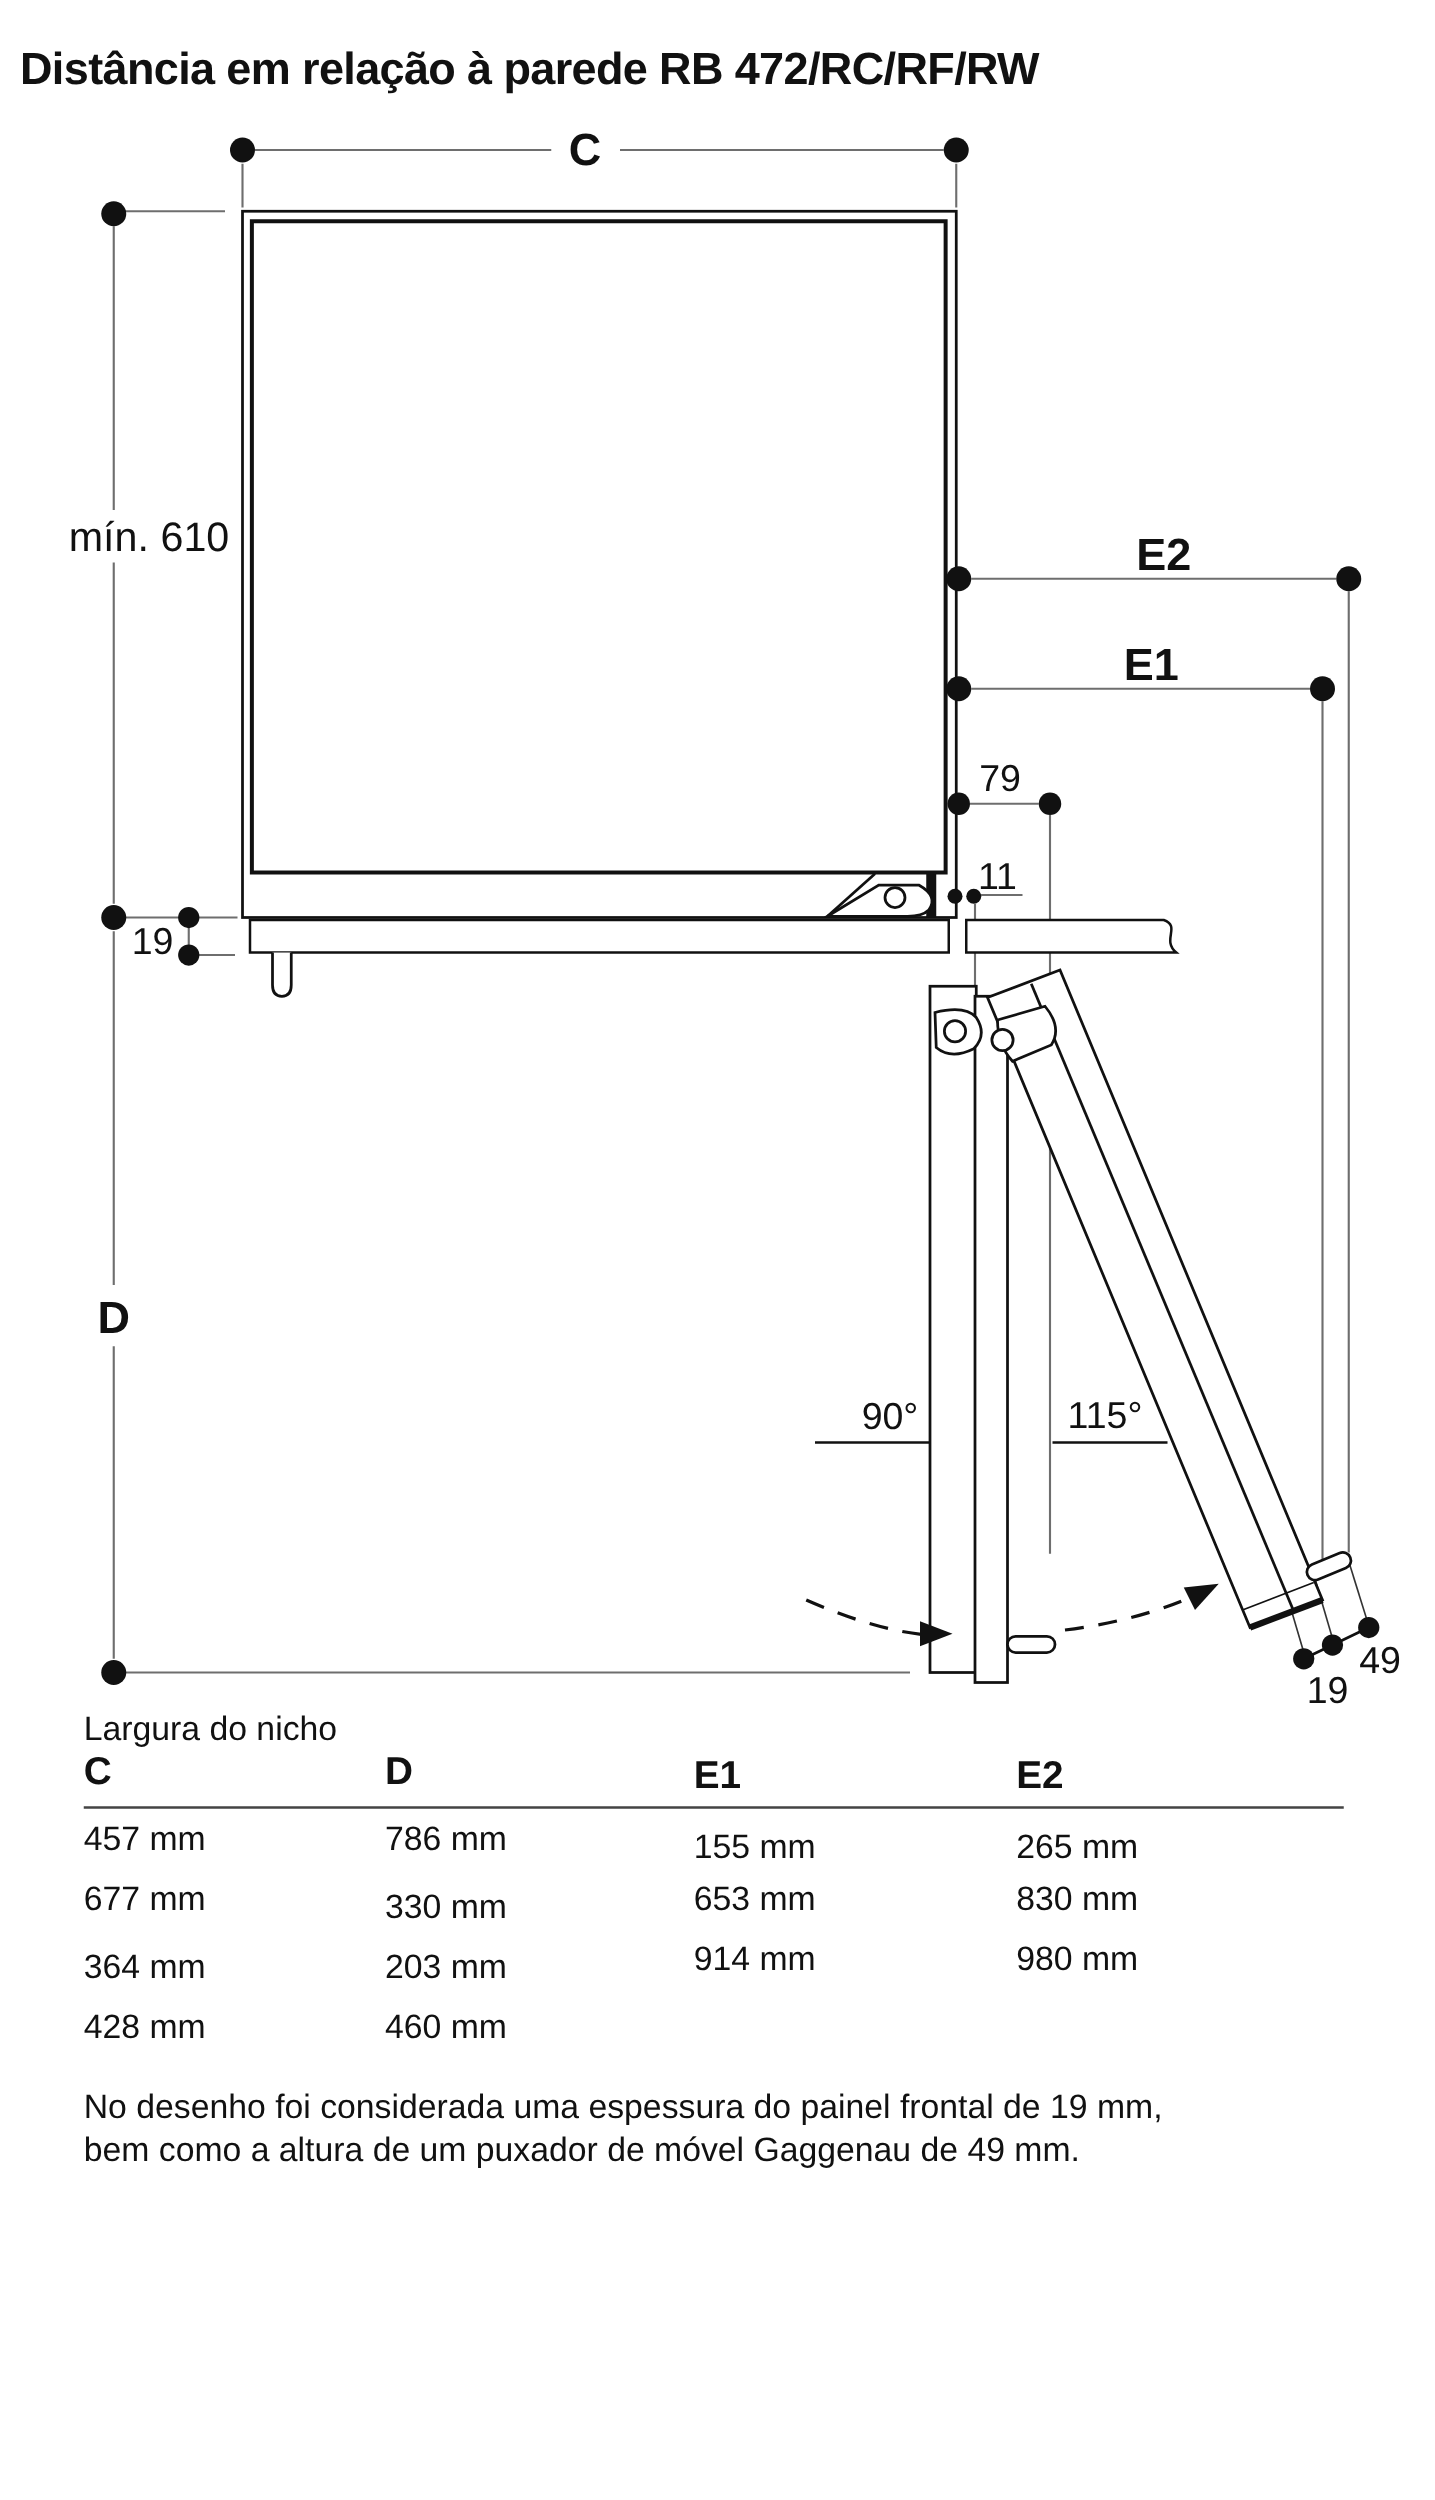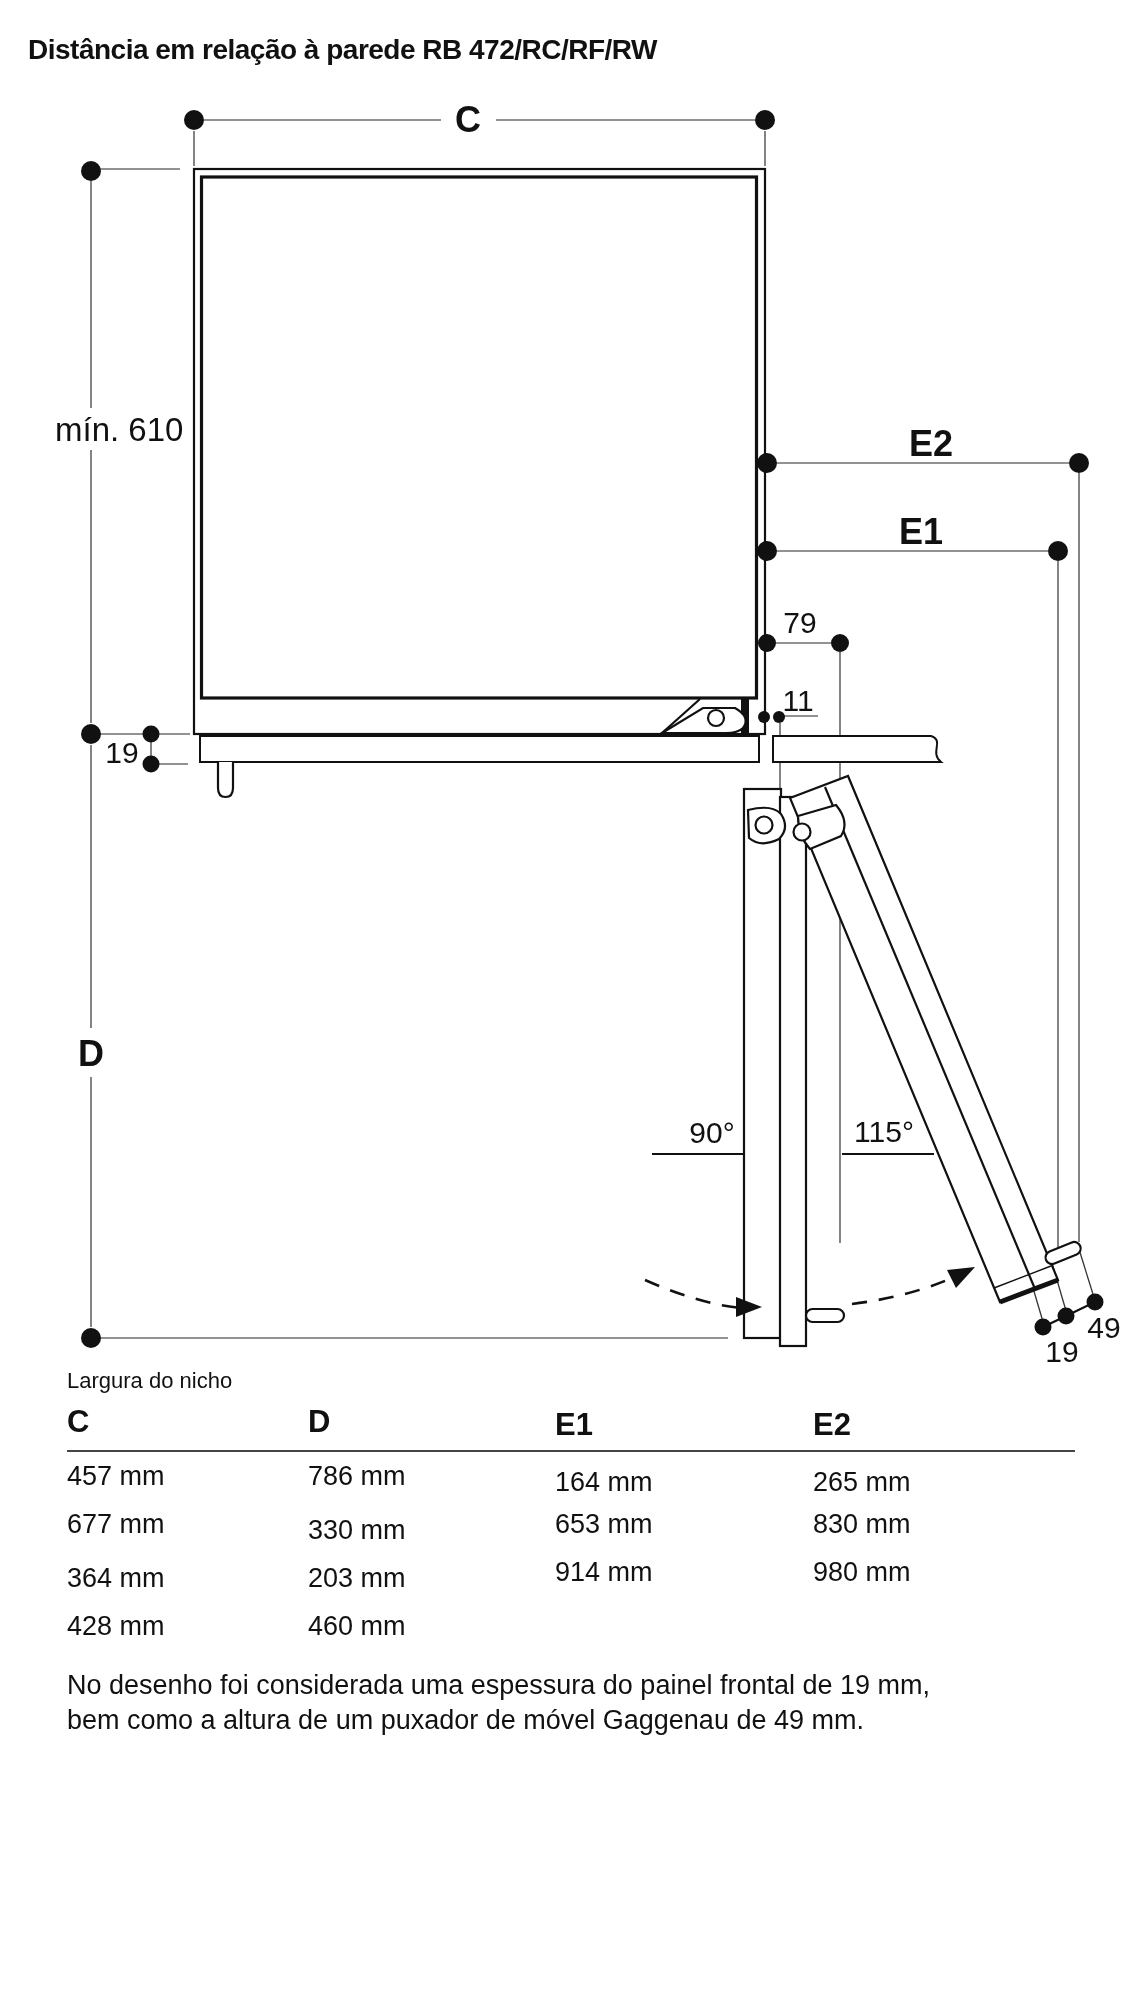--- a/index.html
+++ b/index.html
@@ -1,24 +1,24 @@
 <!DOCTYPE html>
 <html><head>
 <meta charset="utf-8">
 <style>
   html,body{margin:0;padding:0;background:#ffffff;}
   body{width:1148px;height:2000px;position:relative;font-family:"Liberation Sans",sans-serif;color:#111;}
-  .title{position:absolute;left:28px;top:34px;font-size:28px;font-weight:bold;letter-spacing:-0.5px;white-space:nowrap;}
+  .title{position:absolute;left:16px;top:34px;font-size:36px;font-weight:bold;letter-spacing:-0.5px;white-space:nowrap;}
   #diagram{position:absolute;left:0;top:0;}
   svg text{font-family:"Liberation Sans",sans-serif;fill:#111;}
   .dimnum{font-size:30px;}
   .dimnum-big{font-size:33px;}
   .dimletter{font-size:36px;font-weight:bold;}
   .table-block{position:absolute;left:67px;top:1368px;width:1020px;}
-  .table-caption{font-size:22px;margin-bottom:10px;}
+  .table-caption{font-size:27px;}
   .spec-grid{display:grid;grid-template-columns:241px 247px 258px 262px;}
   .spec-head{font-size:31px;font-weight:bold;padding-bottom:10px;}
   .spec-rule{grid-column:1 / span 4;border-top:2px solid #444;height:0;}
   .spec-cell{font-size:27px;height:48px;display:flex;align-items:center;}
   .spec-cell span{display:block;}
   .low{position:relative;top:6px;}
   .low-h{position:relative;top:3px;}
   .footnote{position:absolute;left:67px;top:1668px;width:1010px;font-size:27px;line-height:35px;}
 </style>
 </head>
@@ -150,21 +150,21 @@
     <div class="spec-head low-h">E2</div>
     <div class="spec-rule"></div>
 
     <div class="spec-cell">
         <span>457 mm</span>
       </div>
     <div class="spec-cell">
         <span>786 mm</span>
       </div>
     <div class="spec-cell">
-        <span class="low">164 mm</span>
+        <span class="low">155 mm</span>
       </div>
     <div class="spec-cell">
         <span class="low">265 mm</span>
       </div>
 
     <div class="spec-cell">
         <span>677 mm</span>
       </div>
     <div class="spec-cell">
         <span class="low">330 mm</span>

